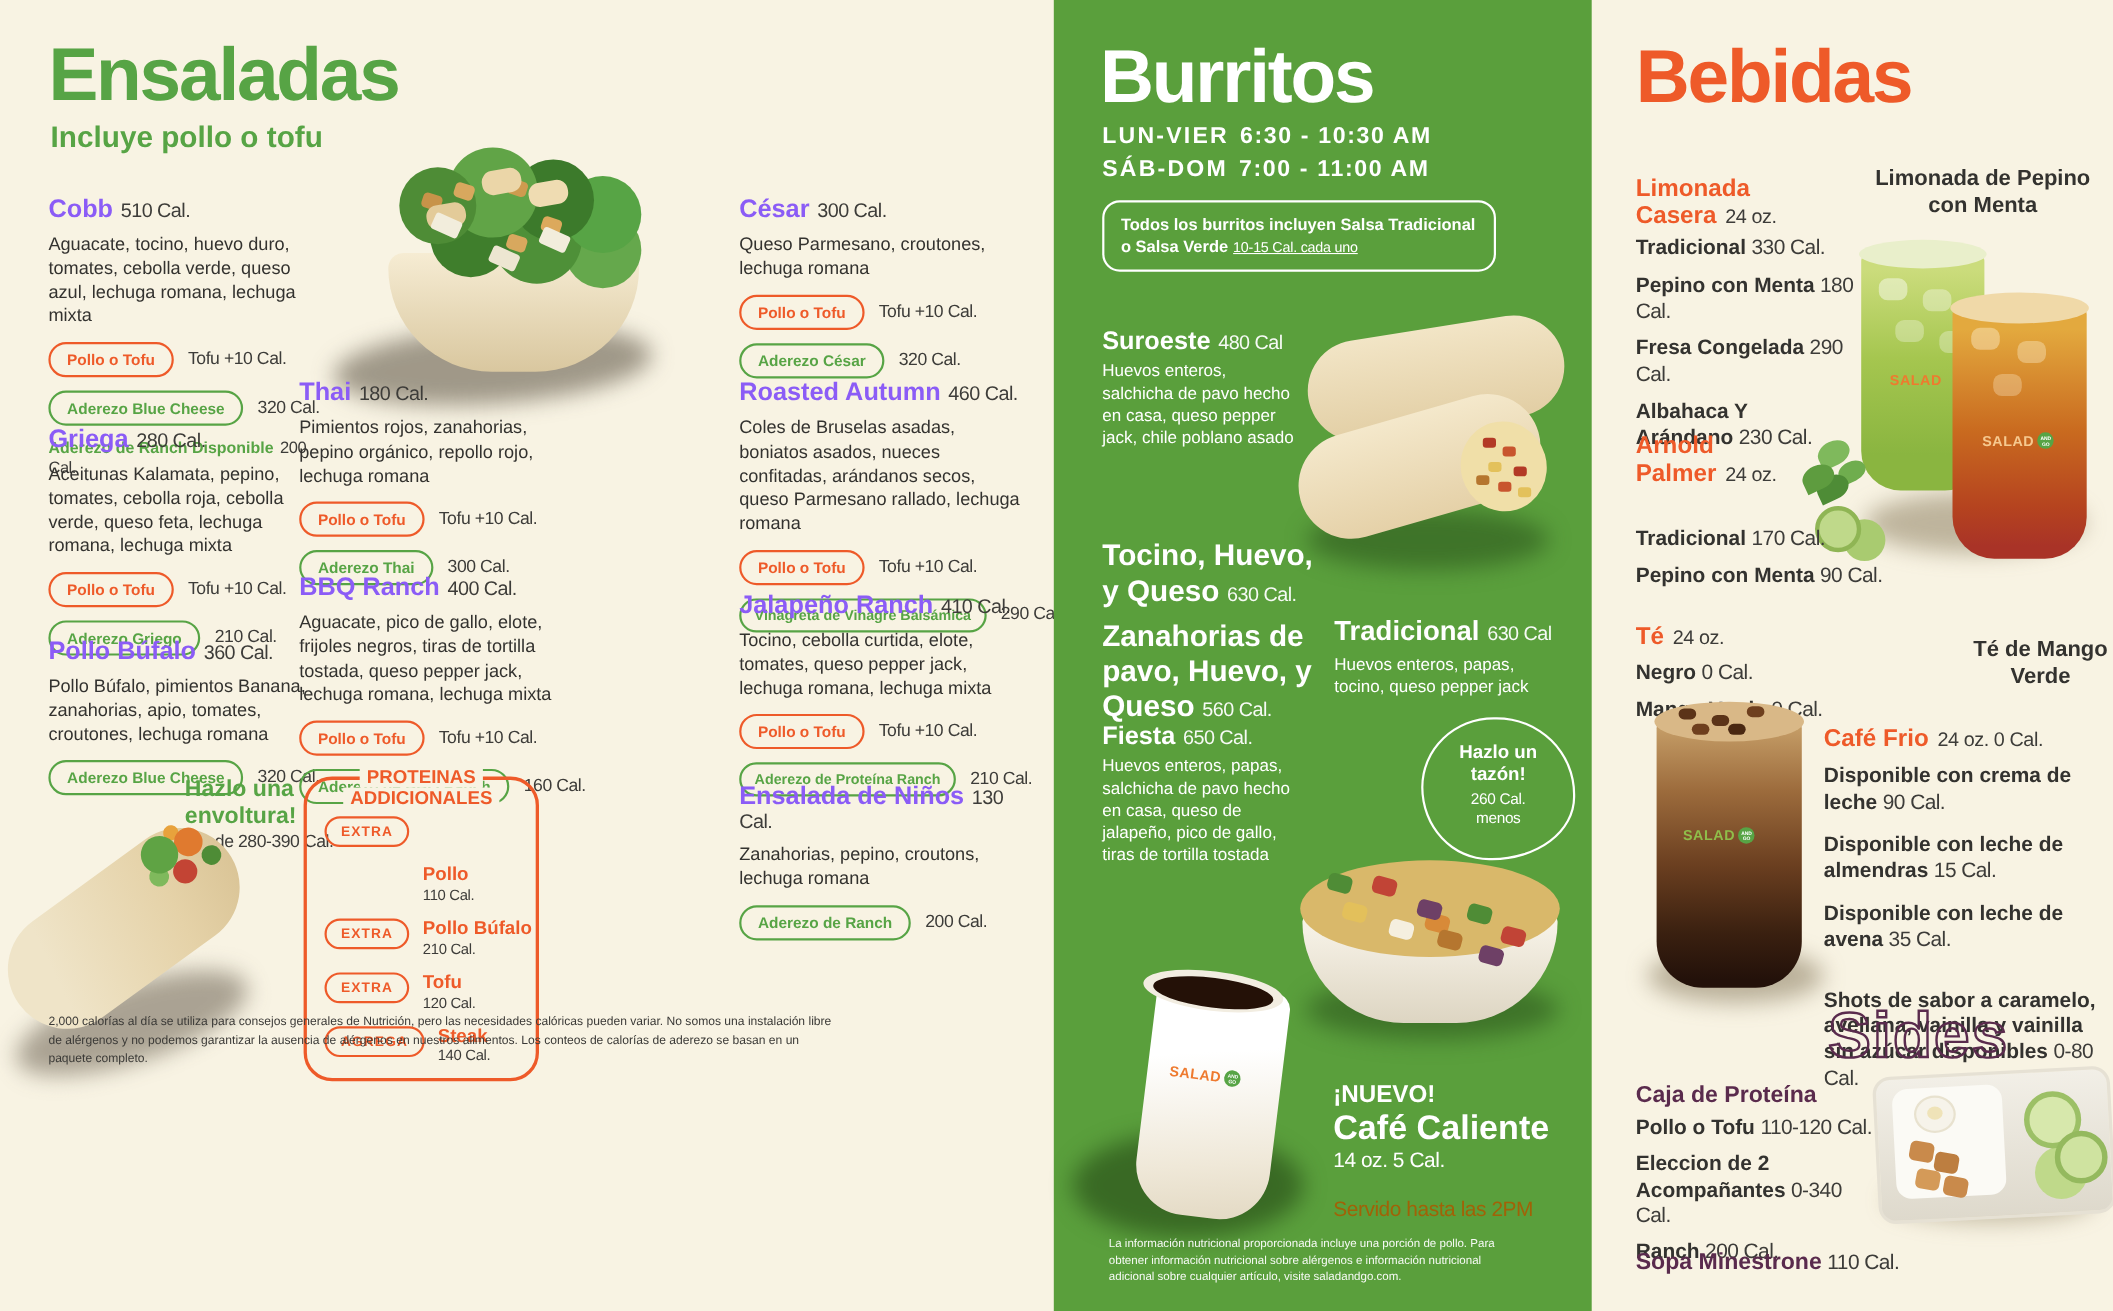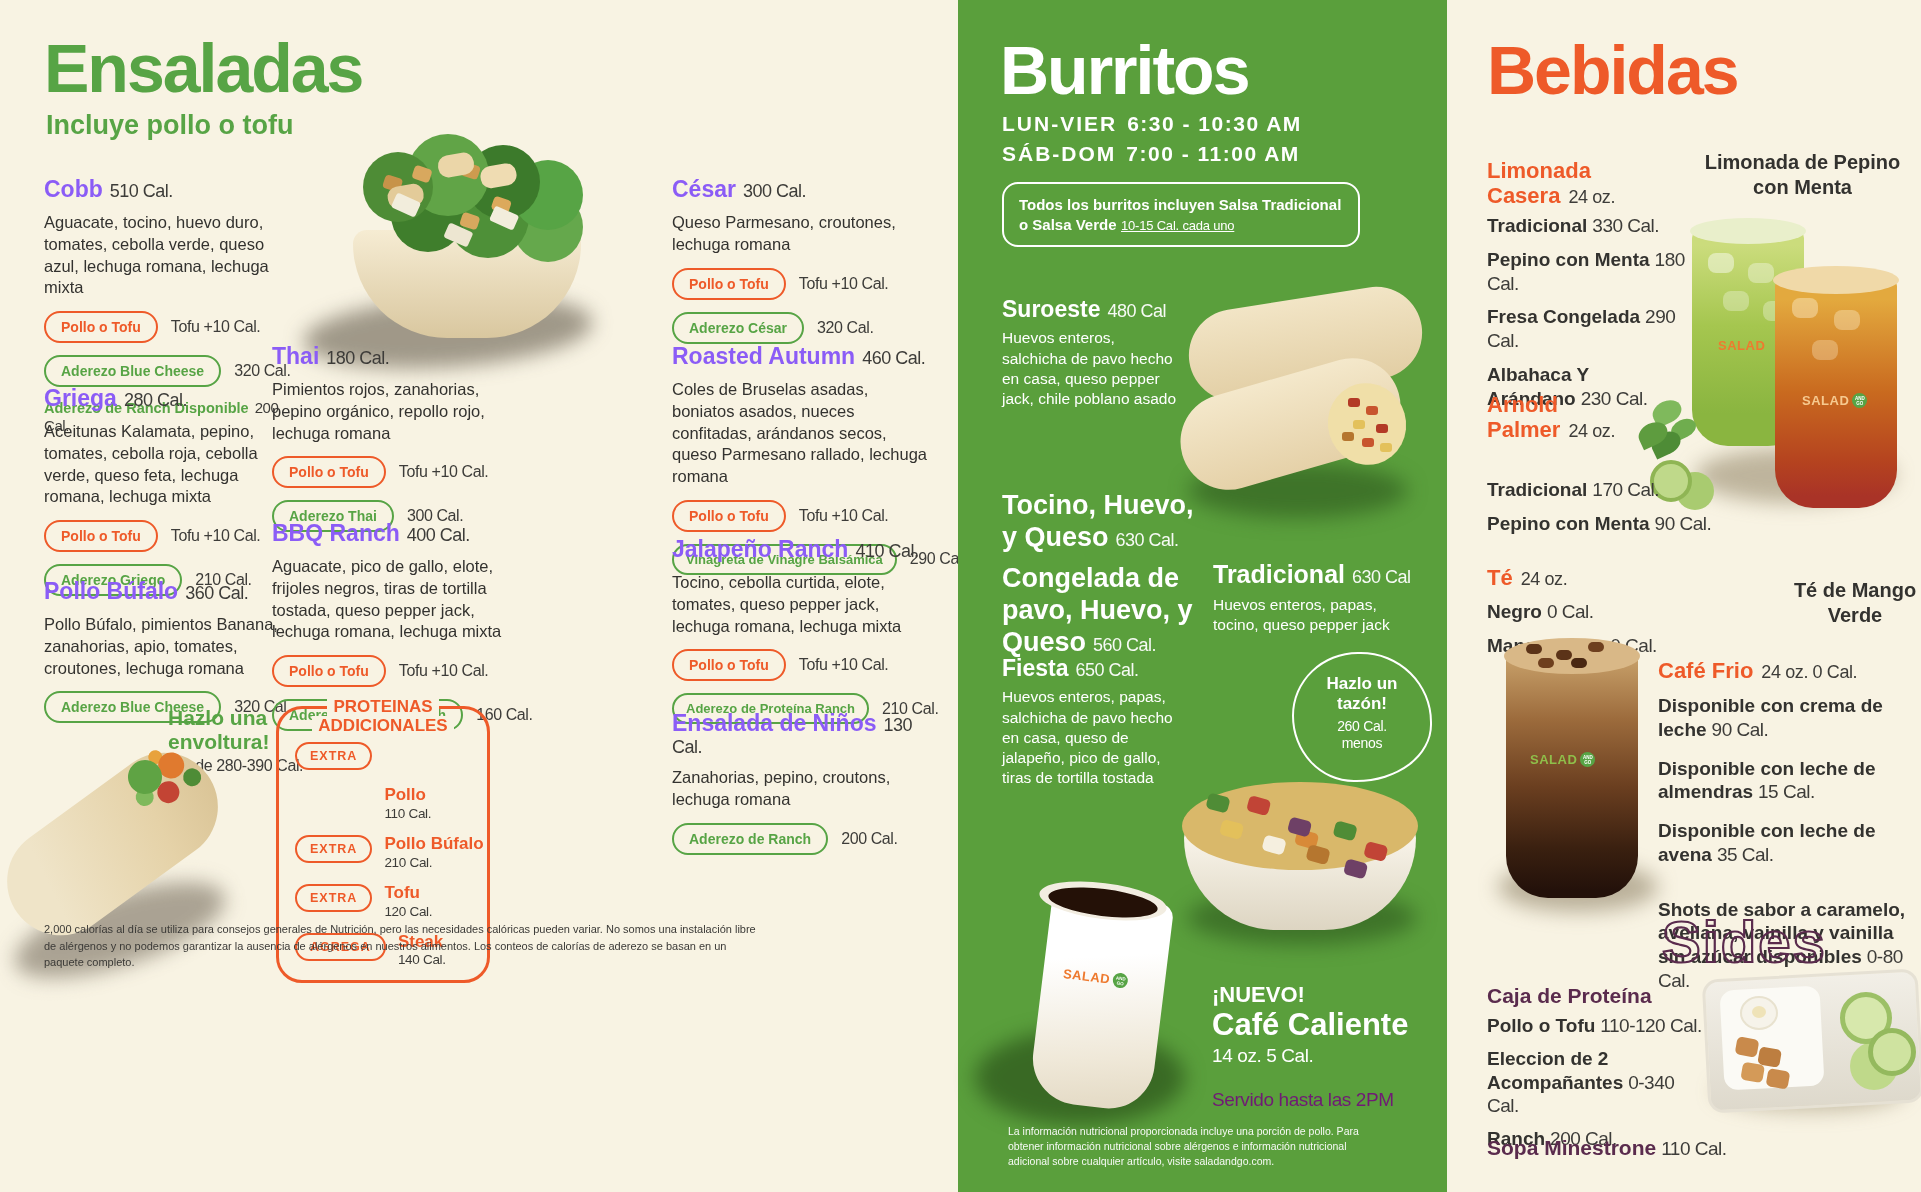--- a/index.html
+++ b/index.html
@@ -49,21 +49,21 @@
   .g-name-lg{font-size:27px;font-weight:800;color:#fff;line-height:1.18;}
   .g-cal{font-size:18px;font-weight:400;color:rgba(255,255,255,.95);letter-spacing:-0.5px;margin-left:7px;}
   .g-desc{font-size:15.5px;line-height:1.3;color:#fff;margin-top:6px;}
   .burst{border:2.5px solid #fff;border-radius:48% 52% 55% 45% / 50% 55% 45% 52%;
          text-align:center;color:#fff;box-sizing:border-box;padding-top:20px;}
   .burst-b{font-size:17px;font-weight:800;line-height:1.2;}
   .burst-s{font-size:14px;font-weight:400;line-height:1.25;letter-spacing:-0.3px;}
   .nuevo-tag{font-size:22px;font-weight:800;color:#fff;}
   .nuevo-name{font-size:31px;font-weight:800;color:#fff;line-height:1.1;}
   .nuevo-size{font-size:19px;font-weight:400;color:#fff;letter-spacing:-0.4px;margin-top:3px;}
-  .nuevo-served{font-size:19px;font-weight:400;color:#701a75;letter-spacing:-0.4px;margin-top:22px;}
+  .nuevo-served{font-size:19px;font-weight:400;color:#a16207;letter-spacing:-0.4px;margin-top:22px;}
   .g-disclaimer{font-size:10.5px;line-height:1.45;color:rgba(255,255,255,.95);}
 
   
   .bev-head{font-size:22px;font-weight:800;color:#EE5A29;line-height:1.15;}
   .bev-size{font-size:18px;font-weight:400;color:#3D3C39;letter-spacing:-0.4px;margin-left:8px;}
   .bev-row{margin-bottom:10px;font-size:19px;line-height:1.25;}
   .bev-label{font-weight:700;color:#33322F;}
   .bev-cal{font-weight:400;color:#3D3C39;letter-spacing:-0.5px;margin-left:5px;}
   .photo-label{font-size:20px;font-weight:600;color:#33322F;text-align:center;line-height:1.25;}
   .sides-title{font-size:58px;font-weight:800;letter-spacing:2px;color:transparent;
@@ -287,21 +287,21 @@
     <div><span class="g-name">Suroeste</span><span class="g-cal">480 Cal</span></div>
     <div class="g-desc">Huevos enteros, salchicha de pavo hecho en casa, queso pepper jack, chile poblano asado</div>
   </div>
 
   <div class="abs" style="left:1002px;top:490px;width:210px;">
     <div class="g-name-lg">Tocino, Huevo,</div>
     <div><span class="g-name-lg">y Queso</span><span class="g-cal">630 Cal.</span></div>
   </div>
 
   <div class="abs" style="left:1002px;top:563px;width:210px;">
-    <div class="g-name-lg">Congelada de</div>
+    <div class="g-name-lg">Zanahorias de</div>
     <div class="g-name-lg">pavo, Huevo, y</div>
     <div><span class="g-name-lg">Queso</span><span class="g-cal">560 Cal.</span></div>
   </div>
 
   <div class="abs" style="left:1213px;top:560px;width:200px;">
     <div><span class="g-name" style="font-size:25px;">Tradicional</span><span class="g-cal">630 Cal</span></div>
     <div class="g-desc">Huevos enteros, papas, tocino, queso pepper jack</div>
   </div>
 
   <div class="abs" style="left:1002px;top:655px;width:185px;">

